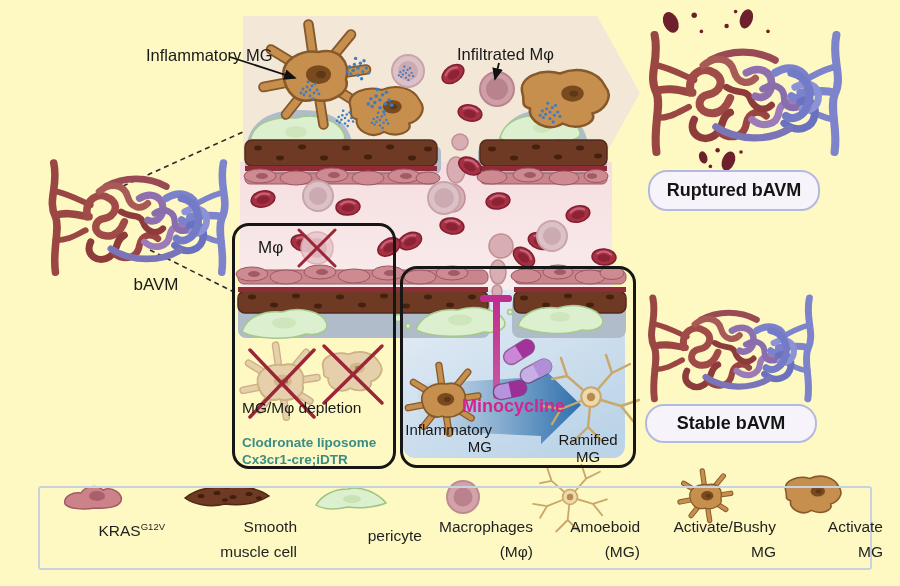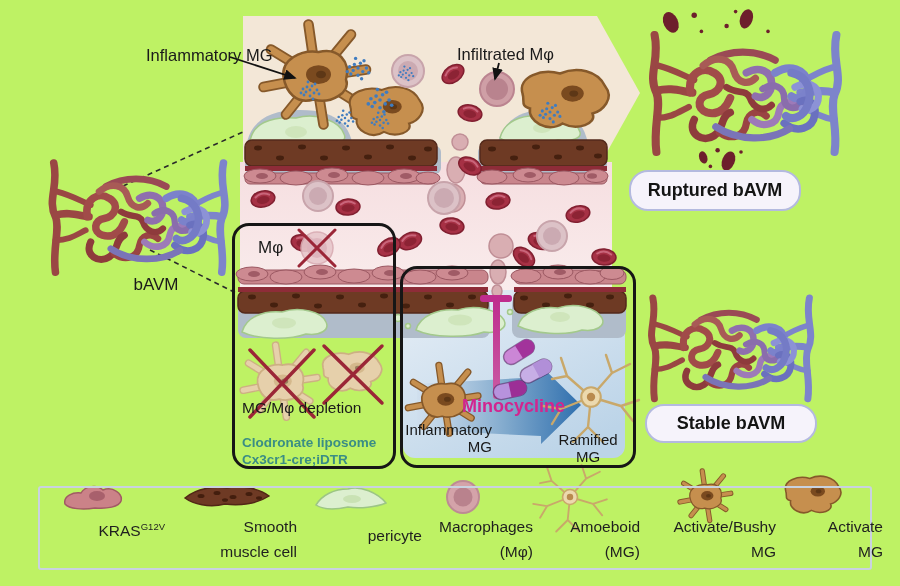--- a/index.html
+++ b/index.html
@@ -1,16 +1,16 @@
 <!DOCTYPE html>
 <html><head>
 <meta charset="utf-8">
 <style>
   html,body{margin:0;padding:0;background:#ffffff;}
-  .canvas{position:relative;width:900px;height:586px;background:#bef264;overflow:hidden;
+  .canvas{position:relative;width:900px;height:586px;background:#fef9c3;overflow:hidden;
           font-family:"Liberation Sans",sans-serif;color:#1a1a1a;}
   .abs{position:absolute;}
   svg{display:block;}
   .lbl{position:absolute;font-size:16.5px;color:#1a1a1a;white-space:nowrap;}
   .pill{position:absolute;display:flex;align-items:center;justify-content:center;
         background:#f6f3fb;border:2px solid #b4badf;border-radius:19px;
         font-weight:700;font-size:18px;color:#141414;}
   .obox{position:absolute;border:3px solid #161616;border-radius:17px;background:transparent;}
   .teal{color:#3a8d85;font-weight:700;font-size:13.5px;margin-top:11px;}
   .cellcap{position:absolute;text-align:center;font-size:15px;line-height:17px;color:#181818;}
@@ -452,21 +452,21 @@
   </g>
 </svg>
 
 <div class="obox" style="left:232px;top:223px;width:158px;height:240px;"></div>
 <div class="obox" style="left:400px;top:266px;width:230px;height:196px;"></div>
 
 <div class="lbl" style="left:146px;top:46px;">Inflammatory MG</div>
 <div class="lbl" style="left:457px;top:45px;">Infiltrated Mφ</div>
 <div class="lbl" style="left:110px;top:275px;width:92px;text-align:center;font-size:17px;">bAVM</div>
 
-<div class="pill" style="left:629px;top:170px;width:168px;height:37px;align-items:center;">
+<div class="pill" style="left:648px;top:170px;width:168px;height:37px;align-items:center;">
   <span>Ruptured bAVM</span>
 </div>
 <div class="pill" style="left:645px;top:404px;width:168px;height:35px;">
   <span>Stable bAVM</span>
 </div>
 
 <div class="lbl" style="left:258px;top:238px;font-size:17px;">Mφ</div>
 <div class="lbl" style="left:242px;top:399px;font-size:15.5px;">MG/Mφ depletion</div>
 <div class="lbl teal" style="left:242px;top:424px;">Clodronate liposome</div>
 <div class="lbl teal" style="left:242px;top:441px;">Cx3cr1-cre;iDTR</div>

